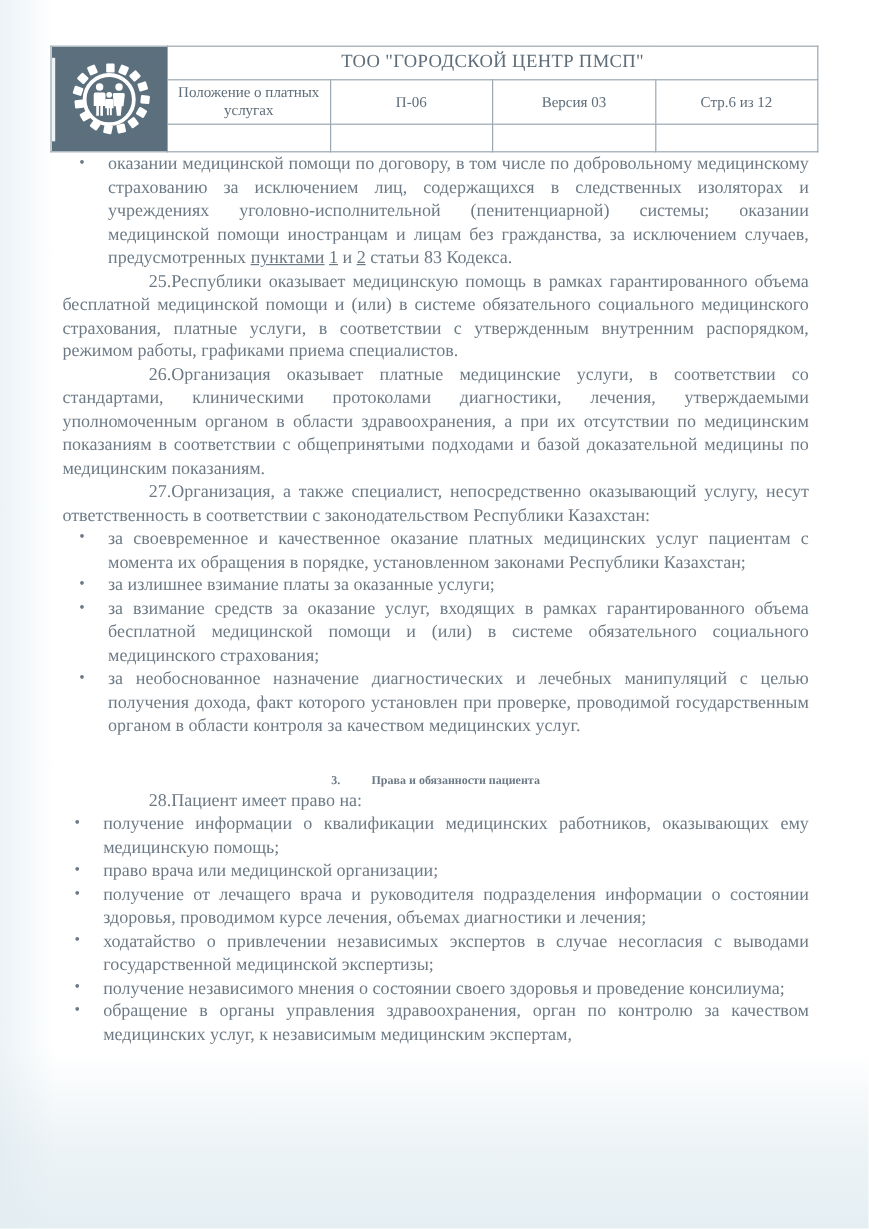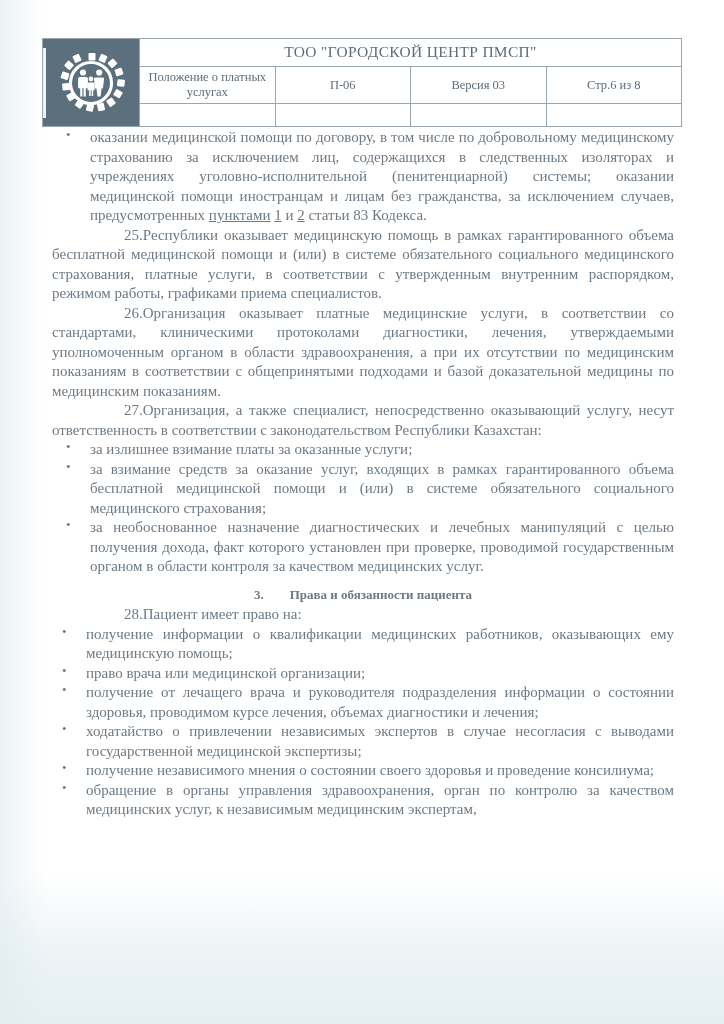--- a/index.html
+++ b/index.html
@@ -122,22 +122,22 @@
     top: -1px;
     font-size: 13px;
     color: #6d7a85;
   }
   ul.bullets.tight > li { padding-left: 34px; }
   ul.bullets.tight > li::before { left: 10px; }
 
   .section-heading {
     text-align: center;
     font-weight: bold;
-    font-size: 13px;
-    margin: 10px 0 2px 0;
+    font-size: 10px;
+    margin: 28px 0 2px 0;
   }
   .section-heading .sec-num {
     display: inline-block;
     margin-right: 26px;
   }
   u.ul-ref { }
 </style>
 </head>
 <body>
 
@@ -187,21 +187,21 @@
             <path d="M52.6 29.4 h7.2 q1.4 0 1.2 1.8 l-1.1 9.3 h-1.4 l-0.9 8.0 h-3.2 l-0.9 -8.0 h-1.4 l-1.1 -9.3 q-0.2 -1.8 1.2 -1.8 z"></path>
           </g>
         </svg>
       </td>
       <td class="org-title-cell" colspan="4">ТОО "ГОРОДСКОЙ ЦЕНТР ПМСП"</td>
     </tr>
     <tr>
       <td class="meta-cell title-col">Положение о платных услугах</td>
       <td class="meta-cell code-col">П-06</td>
       <td class="meta-cell ver-col">Версия 03</td>
-      <td class="meta-cell page-col">Стр.6 из 8</td>
+      <td class="meta-cell page-col">Стр.6 из 12</td>
     </tr>
     <tr class="spacer-row">
       <td></td>
       <td></td>
       <td></td>
       <td></td>
     </tr>
   </tbody>
     </table>
 
@@ -211,20 +211,21 @@
       <li><span>оказании медицинской помощи по договору, в том числе по добровольному медицинскому страхованию за исключением лиц, содержащихся в следственных изоляторах и учреждениях уголовно-исполнительной (пенитенциарной) системы; оказании медицинской помощи иностранцам и лицам без гражданства, за исключением случаев, предусмотренных </span><u class="ul-ref">пунктами</u><span> </span><u class="ul-ref">1</u><span> и </span><u class="ul-ref">2</u><span> статьи 83 Кодекса.</span></li>
     </ul>
 
     <p class="para"><span class="num">25.</span><span>Республики оказывает медицинскую помощь в рамках гарантированного объема бесплатной медицинской помощи и (или) в системе обязательного социального медицинского страхования, платные услуги, в соответствии с утвержденным внутренним распорядком, режимом работы, графиками приема специалистов.</span></p>
 
     <p class="para"><span class="num">26.</span><span>Организация оказывает платные медицинские услуги, в соответствии со стандартами, клиническими протоколами диагностики, лечения, утверждаемыми уполномоченным органом в области здравоохранения, а при их отсутствии по медицинским показаниям в соответствии с общепринятыми подходами и базой доказательной медицины по медицинским показаниям.</span></p>
 
     <p class="para"><span class="num">27.</span><span>Организация, а также специалист, непосредственно оказывающий услугу, несут ответственность в соответствии с законодательством Республики Казахстан:</span></p>
 
     <ul class="bullets">
+      <li>за своевременное и качественное оказание платных медицинских услуг пациентам с момента их обращения в порядке, установленном законами Республики Казахстан;</li>
       <li>за излишнее взимание платы за оказанные услуги;</li>
       <li>за взимание средств за оказание услуг, входящих в рамках гарантированного объема бесплатной медицинской помощи и (или) в системе обязательного социального медицинского страхования;</li>
       <li>за необоснованное назначение диагностических и лечебных манипуляций с целью получения дохода, факт которого установлен при проверке, проводимой государственным органом в области контроля за качеством медицинских услуг.</li>
     </ul>
 
     <div class="section-heading"><span class="sec-num">3.</span><span>Права и обязанности пациента</span></div>
 
     <p class="para"><span class="num">28.</span><span>Пациент имеет право на:</span></p>
 
     <ul class="bullets tight">

